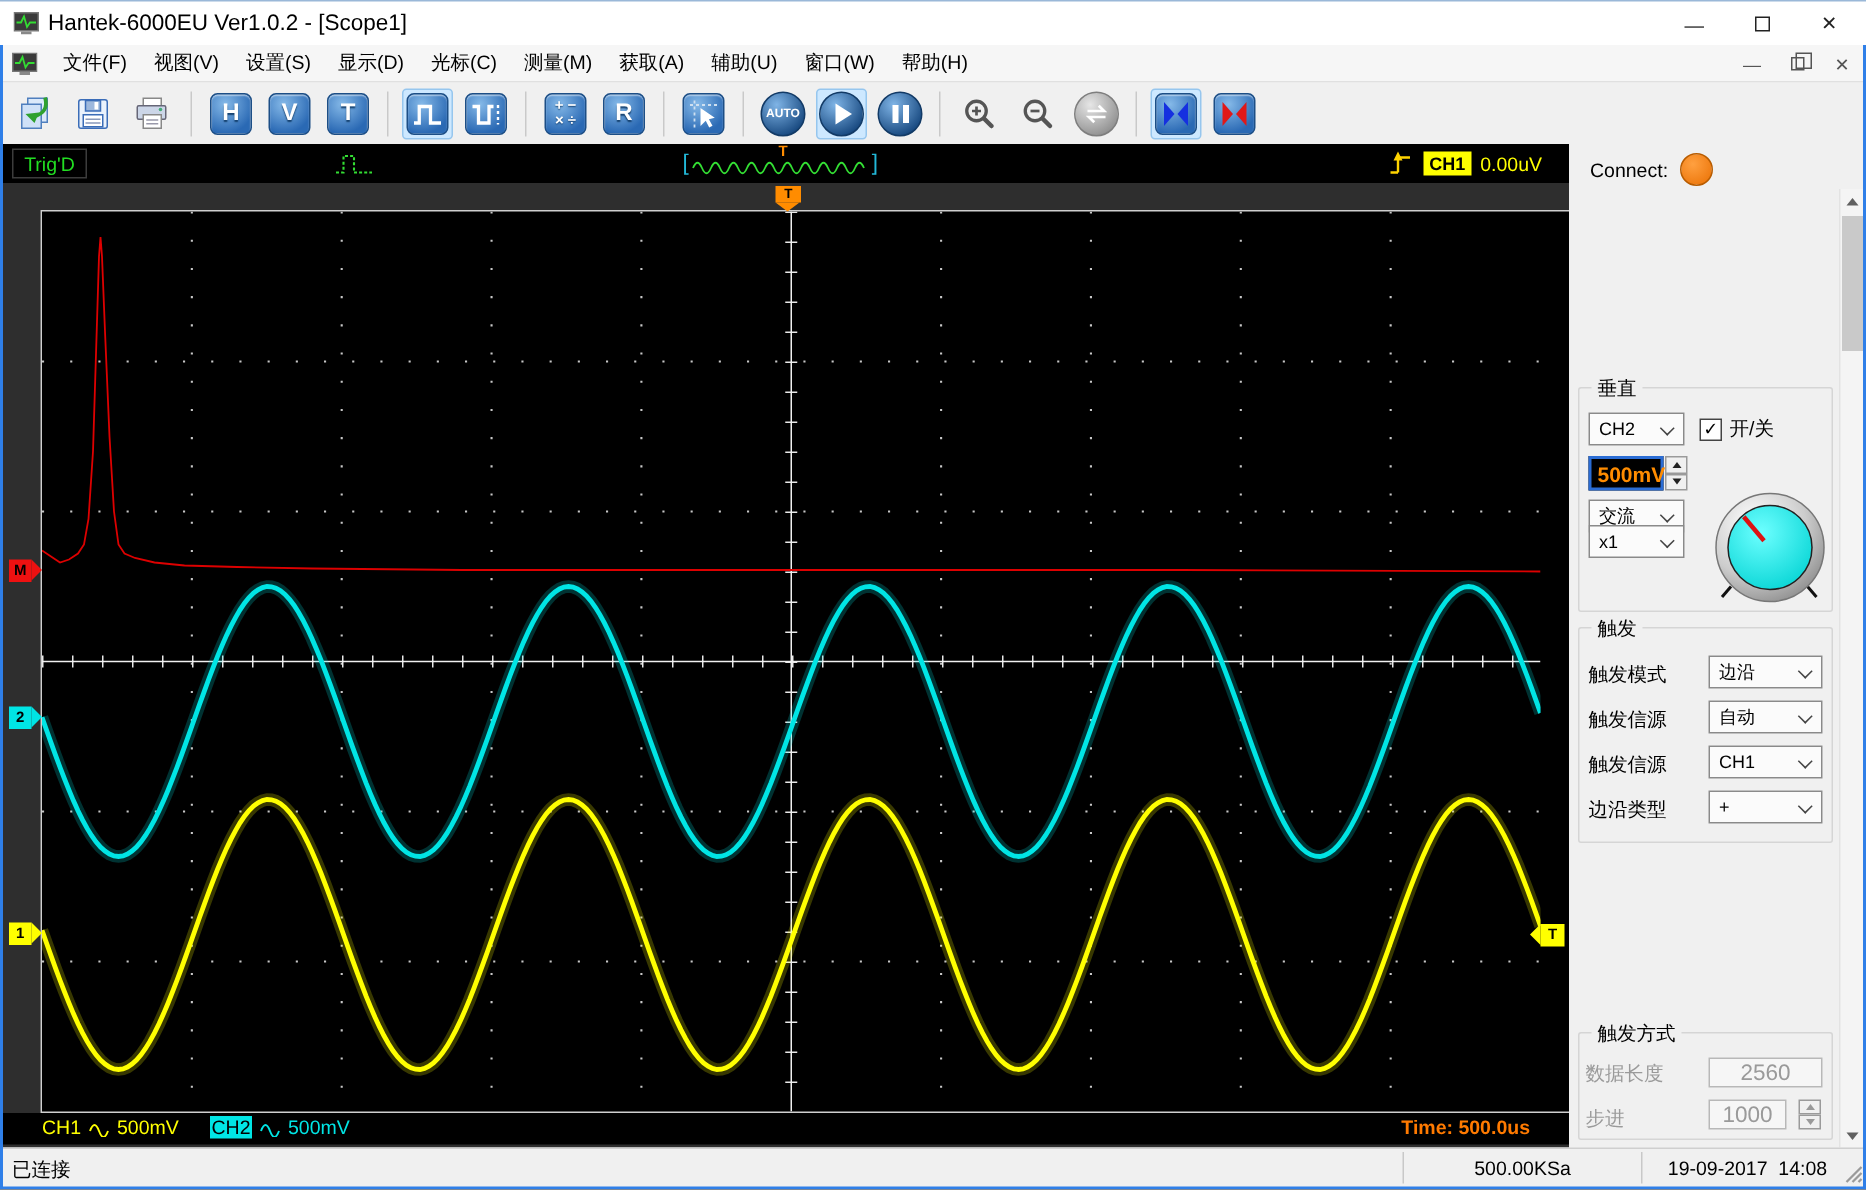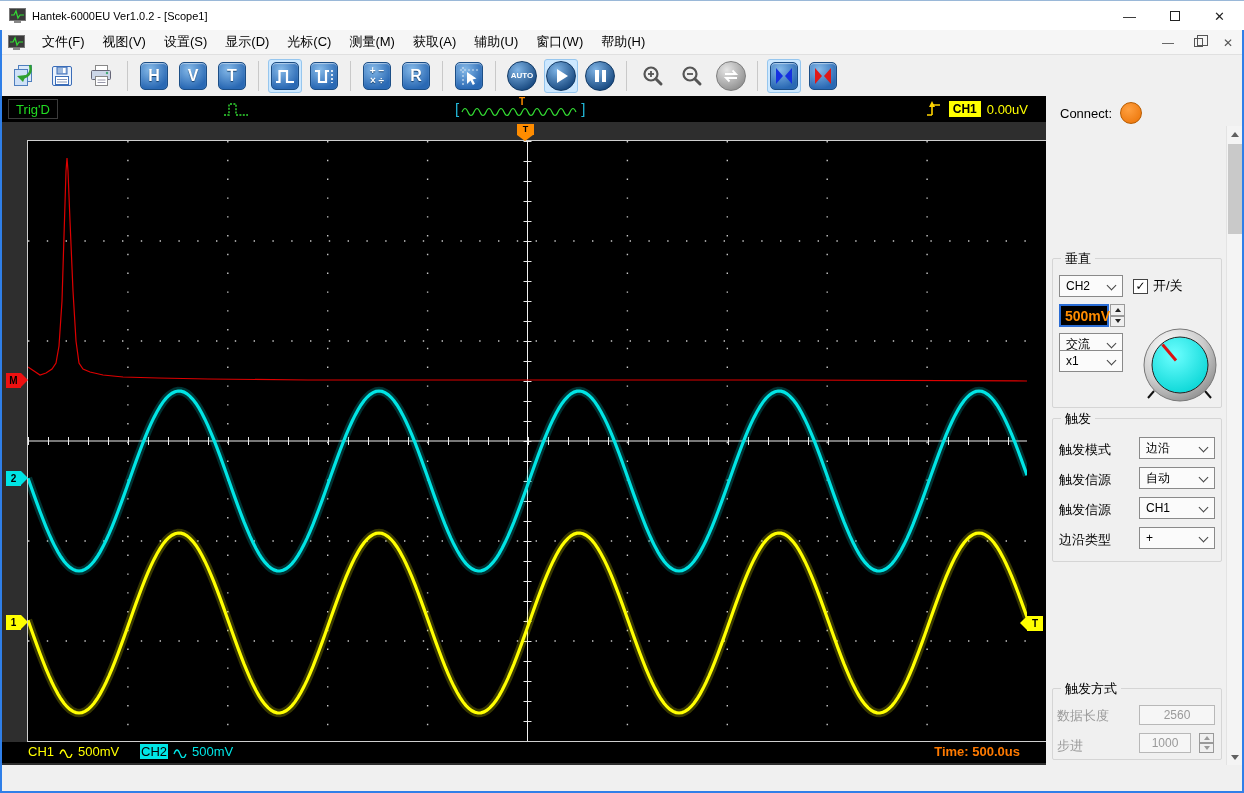--- a/index.html
+++ b/index.html
@@ -5,21 +5,21 @@
   * { margin:0; padding:0; box-sizing:border-box; }
   html,body { background:#888; }
   #app {
     position:relative; width:1244px; height:793px; overflow:hidden;
     font-family:"Liberation Sans","DejaVu Sans",sans-serif;
     background:#f0f0f0; color:#000;
   }
   
   .titlebar { position:absolute; left:0; top:0; width:100%; height:30px; background:#fff; border-top:1px solid #9ab8d8; display:flex; align-items:center; }
   .titlebar .appicon { margin:0 6px 0 9px; }
-  .titlebar .title { font-size:11px; color:#000; }
+  .titlebar .title { font-size:15px; color:#000; }
   .wbtns { position:absolute; right:2px; top:0; height:30px; display:flex; }
   .wbtn { width:45px; height:30px; display:flex; align-items:center; justify-content:center; font-size:13px; color:#222; }
   .wbtn .maxbox { width:10px; height:10px; border:1px solid #222; }
   
   .menubar { position:absolute; left:0; top:30px; width:100%; height:25px; background:#f6f6f6; border-bottom:1px solid #e0e0e0; display:flex; align-items:center; font-size:13px; }
   .menubar .appicon { margin:0 8px 0 8px; }
   .menu-item { padding:3px 9px; cursor:default; }
   .mdibtns { position:absolute; right:8px; top:0; height:25px; display:flex; align-items:center; gap:14px; color:#555; }
   .mdibtn { font-size:12px; display:flex; align-items:center; justify-content:center; width:16px; height:16px; }
   .mdibtn .restore { position:relative; width:9px; height:9px; border:1px solid #555; background:#f6f6f6; }
@@ -80,21 +80,21 @@
   .lbl.dis { color:#9a9a9a; }
   .knob { position:absolute; }
   .checkbox { position:absolute; display:flex; align-items:center; gap:5px; }
   .cbx { width:15px; height:15px; background:#fff; border:1px solid #444; display:flex; align-items:center; justify-content:center; font-size:12px; font-weight:bold; }
   .voltfield { position:absolute; width:50px; height:23px; background:#000; border:2px solid #2a6cd4; color:#ff8c00; font-weight:bold; font-size:14px; display:flex; align-items:center; padding-left:4px; }
   .spincol { position:absolute; width:15px; height:23px; display:flex; flex-direction:column; }
   .spinbtn { flex:1; background:#f0f0f0; border:1px solid #9a9a9a; display:flex; align-items:center; justify-content:center; }
   .spinbtn i { width:0; height:0; }
   .spinbtn .up { border-left:3.5px solid transparent; border-right:3.5px solid transparent; border-bottom:4px solid #222; }
   .spinbtn .dn { border-left:3.5px solid transparent; border-right:3.5px solid transparent; border-top:4px solid #222; }
-  .disfield { position:absolute; height:20px; background:#f6f6f6; border:1px solid #b8b8b8; color:#9a9a9a; font-size:12px; display:flex; align-items:center; justify-content:center; }
+  .disfield { position:absolute; height:20px; background:#f6f6f6; border:1px solid #b8b8b8; color:#9a9a9a; font-size:15px; display:flex; align-items:center; justify-content:center; }
   .scrollbar { position:absolute; right:2px; top:30px; width:16px; height:639px; background:#f4f4f4; border-left:1px solid #e3e3e3; }
   .sb-up, .sb-dn { position:absolute; left:0; width:16px; height:16px; display:flex; align-items:center; justify-content:center; }
   .sb-up { top:0; } .sb-dn { bottom:0; }
   .sb-up i { width:0;height:0;border-left:4px solid transparent;border-right:4px solid transparent;border-bottom:5px solid #606060; }
   .sb-dn i { width:0;height:0;border-left:4px solid transparent;border-right:4px solid transparent;border-top:5px solid #606060; }
   .sb-thumb { position:absolute; left:1px; top:18px; width:14px; height:90px; background:#c9c9c9; }
   
   .statusbar { position:absolute; left:0; top:765px; width:1244px; height:26px; background:#f0f0f0; border-top:1px solid #cfcfcf; font-size:13px; }
   .sb-left { position:absolute; left:8px; top:5px; }
   .sb-sep { position:absolute; top:2px; width:1px; height:21px; background:#c8c8c8; }
@@ -491,17 +491,31 @@
             <i></i>
           </span>
         <span class="sb-thumb"></span>
         <span class="sb-dn">
             <i></i>
           </span>
       </div>
     </div>
   </div>
 
+  <div class="statusbar">
+    <span class="sb-left">已连接</span>
+    <span class="sb-sep" style="left:935px"></span>
+    <span class="sb-rate">500.00KSa</span>
+    <span class="sb-sep" style="left:1094px"></span>
+    <span class="sb-date">19-09-2017  14:08</span>
+    <svg class="grip" width="13" height="13">
+        <g stroke="#9a9a9a" stroke-width="1.5">
+          <line x1="12" y1="2" x2="2" y2="12"></line>
+          <line x1="12" y1="6" x2="6" y2="12"></line>
+          <line x1="12" y1="10" x2="10" y2="12"></line>
+        </g>
+      </svg>
+  </div>
 
   <div class="wb l"></div>
   <div class="wb r"></div>
   <div class="wb b"></div>
 </div>
 
 </body></html>

